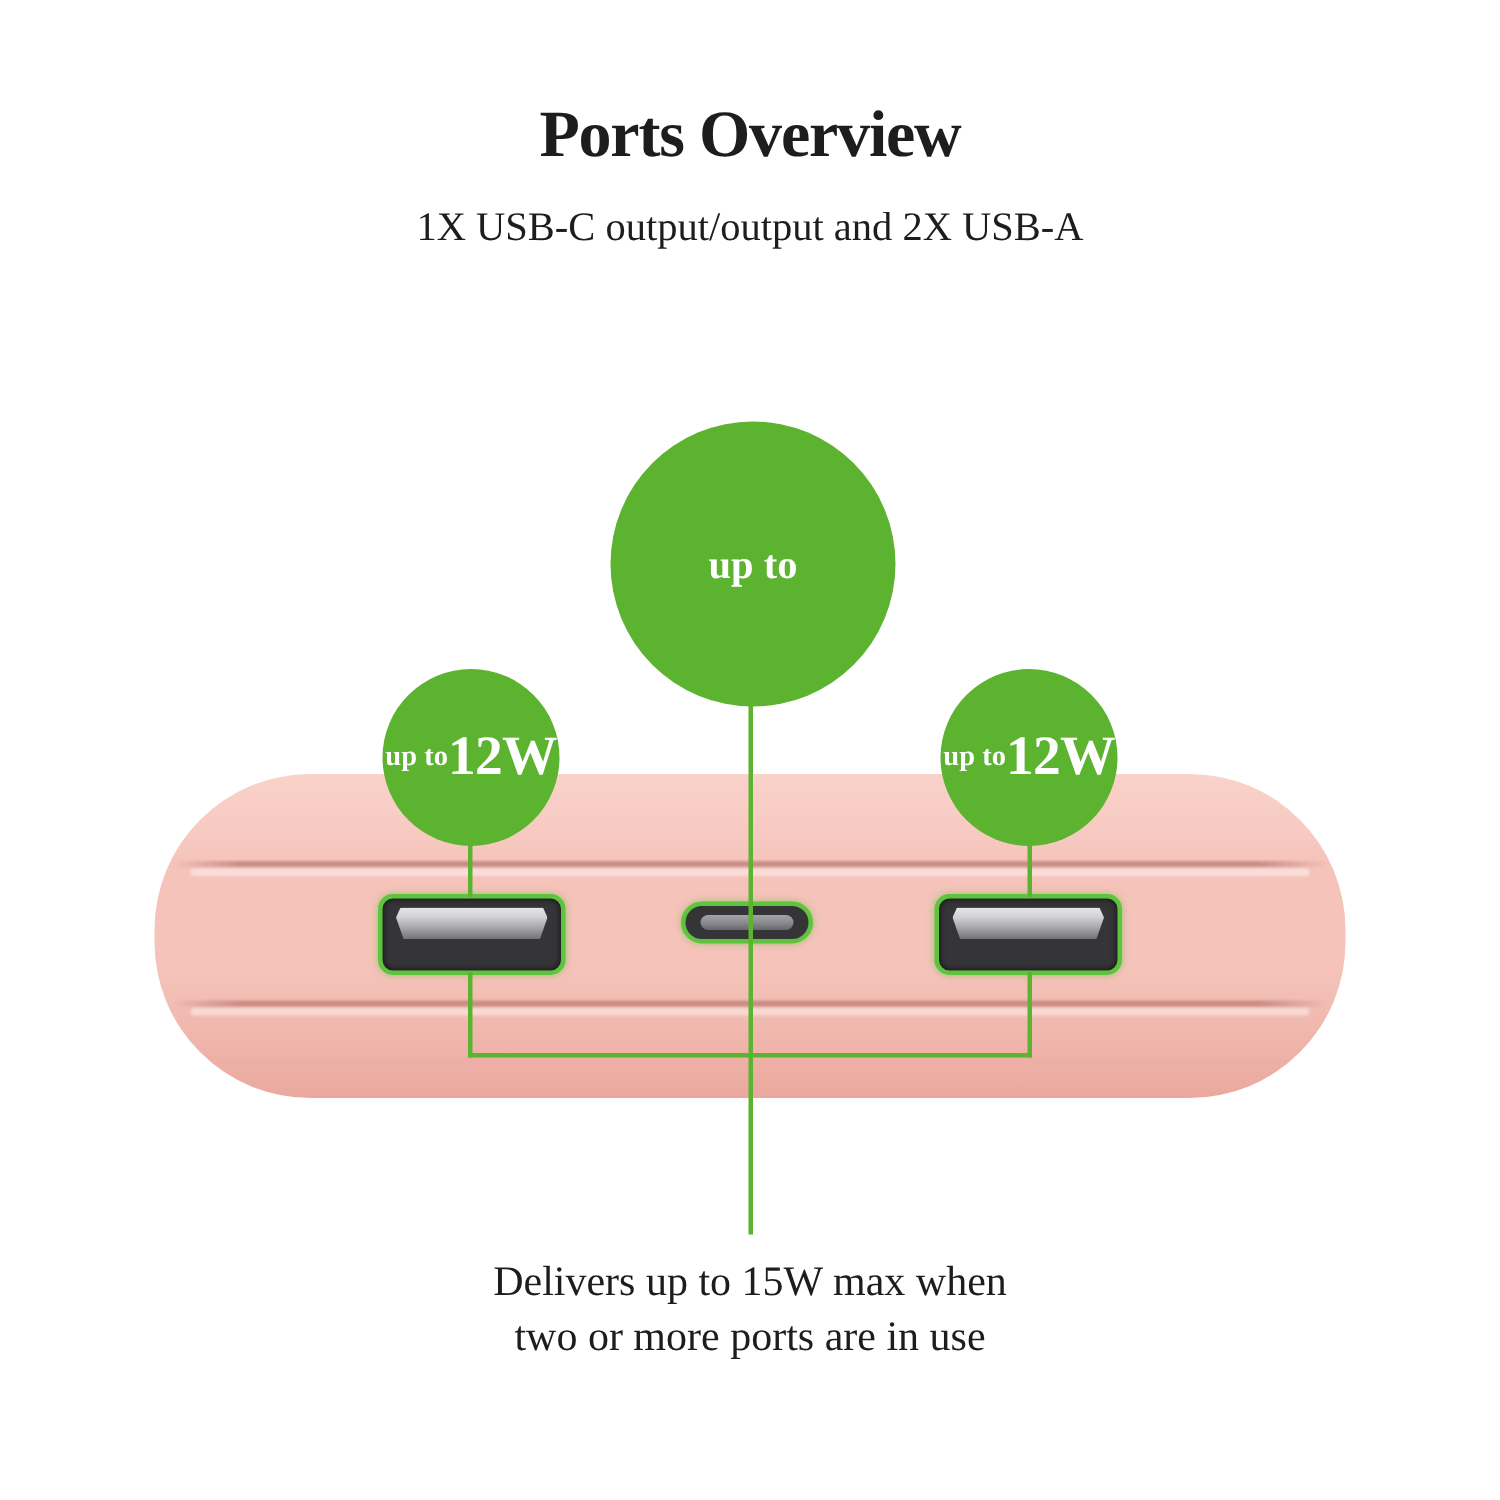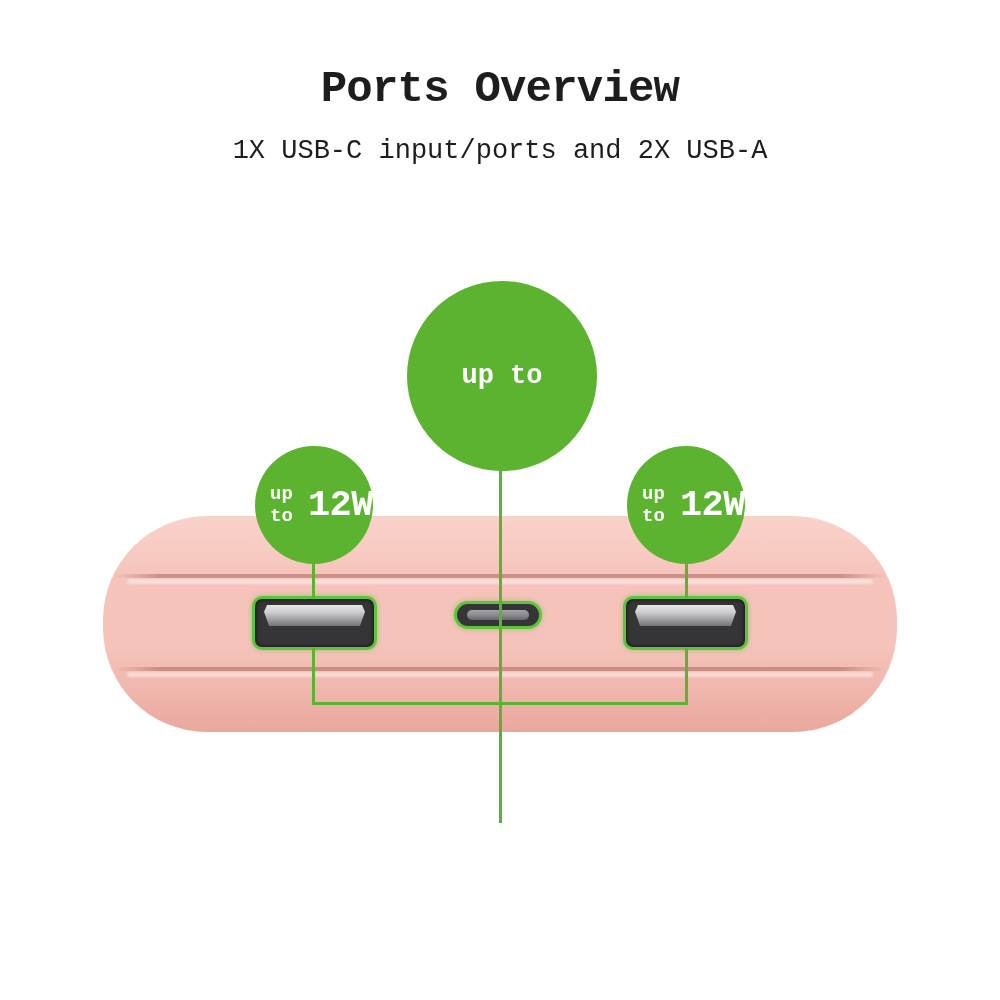--- a/index.html
+++ b/index.html
@@ -1,19 +1,19 @@
 <!DOCTYPE html>
 <html style="--accent-green: #5cb32f; --port-outline: #5ec43e; --device-pink: #f5c3ba; --port-dark: #353538; --text-dark: #1d1d1f; --background: #ffffff;"><head>
 <meta charset="utf-8">
 <style>
   html,body{margin:0;padding:0;background:#fff;}
   .canvas{
     position:relative;width:1000px;height:1000px;margin:0 auto;
     background:var(--background,#fff);overflow:hidden;
-    font-family:Liberation Mono, monospace;color:var(--text-dark,#1d1d1f);
+    font-family:Liberation Serif, serif;color:var(--text-dark,#1d1d1f);
   }
   .title{
     position:absolute;top:64px;left:0;width:100%;margin:0;
     text-align:center;font-size:44px;font-weight:bold;letter-spacing:-0.8px;
   }
   .subtitle{
     position:absolute;top:136px;left:0;width:100%;margin:0;
     text-align:center;font-size:27px;font-weight:400;
   }
   
@@ -88,21 +88,21 @@
     position:absolute;top:836px;left:0;width:100%;text-align:center;
     font-size:28px;line-height:37px;font-weight:400;
   }
 </style>
 </head>
 <body>
 
 <div class="canvas">
 
   <h1 class="title">Ports Overview</h1>
-  <p class="subtitle">1X USB-C input/ports and 2X USB-A</p>
+  <p class="subtitle">1X USB-C output/output and 2X USB-A</p>
 
   <div class="cline cl-center"></div>
   <div class="cline cl-left-top"></div>
   <div class="cline cl-left-bot"></div>
   <div class="cline cl-right-top"></div>
   <div class="cline cl-right-bot"></div>
   <div class="cline cl-horizontal"></div>
 
   <div class="device">
     <div class="seam-glow top"></div>
@@ -130,14 +130,18 @@
   <div class="badge badge-small-left">
     <div class="prefix">up to</div>
     <div class="value">12W</div>
   </div>
 
   <div class="badge badge-small-right">
     <div class="prefix">up to</div>
     <div class="value">12W</div>
   </div>
 
+  <div class="caption">
+    <div>Delivers up to 15W max when</div>
+    <div>two or more ports are in use</div>
+  </div>
 
 </div>
 
 </body></html>

